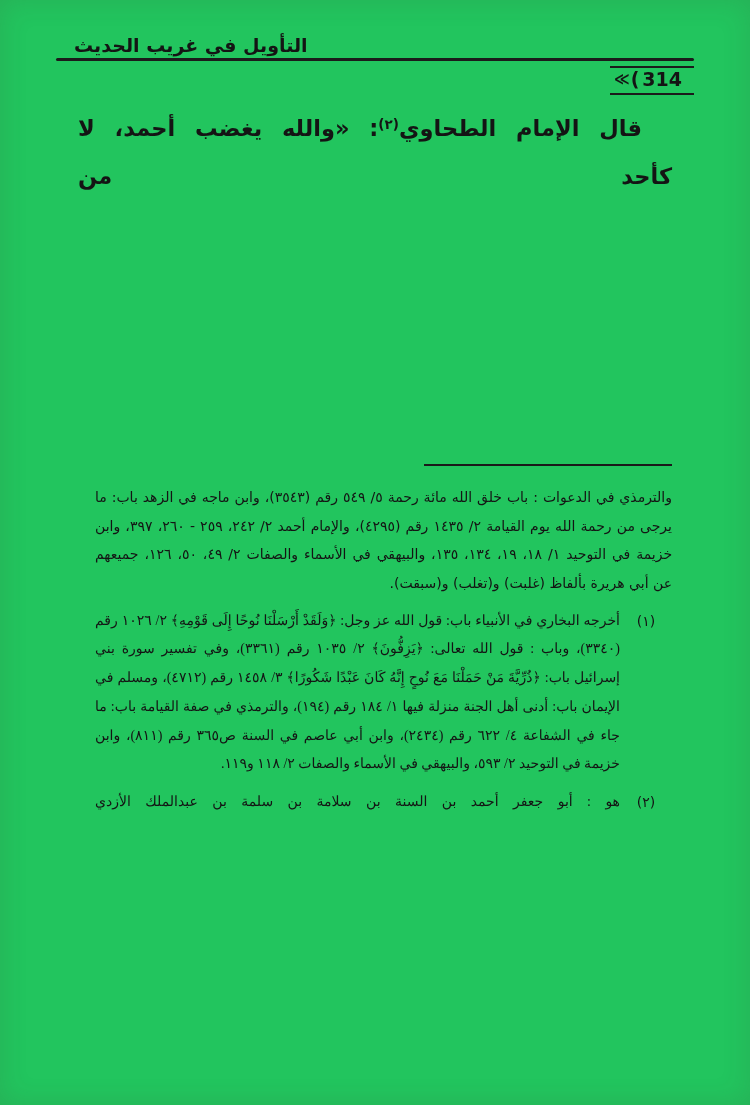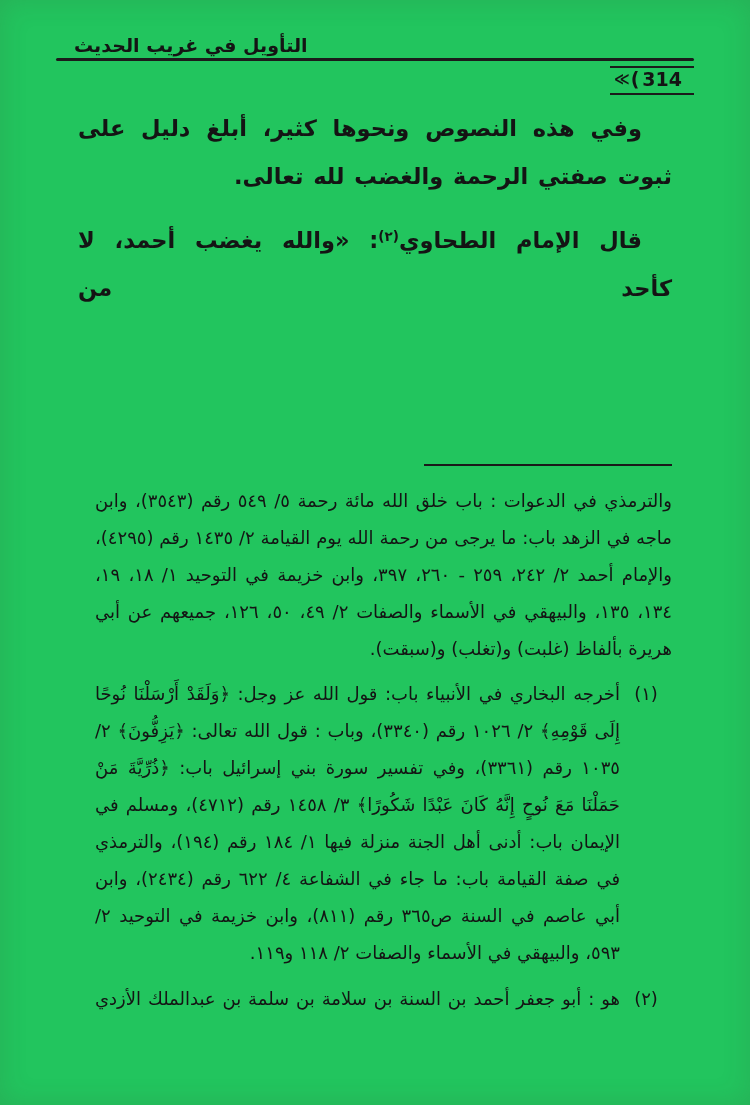--- a/index.html
+++ b/index.html
@@ -81,62 +81,62 @@
     right: 78px;
     width: 248px;
     height: 2px;
     background: #1a1a1a;
   }
   .footnotes {
     position: absolute;
     top: 483px;
     right: 78px;
     left: 95px;
-    font-size: 18px;
+    font-size: 14px;
     line-height: 2.05;
   }
   .fn-cont {
     text-align: justify;
     margin: 0 0 4px;
   }
   .fn-item {
     display: flex;
     gap: 8px;
     margin-top: 9px;
     padding-right: 8px;
   }
   .fn-marker {
     flex: 0 0 36px;
     text-align: center;
     white-space: nowrap;
   }
   .fn-text {
     flex: 1;
     text-align: justify;
+    font-family: Liberation Serif, serif;
   }
   .fn-text.fill-last { text-align-last: justify; }
 </style>
 </head>
 <body>
 
 <div class="page">
 
   <div class="header-title">التأويل في غريب الحديث</div>
 
   <div class="header-rule"></div>
 
   <div class="page-num-box">
     <span class="pn-chevron">≪</span>
     <span>(</span>
     <span>314</span>
   </div>
 
   <div class="body-text">
 
-    <p class="para">وفي هذه النصوص ونحوها كثير، أبلغ دليل على ثبوت صفتي الرحمة والغضب لله تعالى.</p>
 
     <p class="para fill-last"><span>قال الإمام الطحاوي</span><span class="sup-ref">(٢)</span><span>: «والله يغضب أحمد، لا كأحد من</span></p>
   </div>
 
   <div class="fn-rule"></div>
 
   <div class="footnotes">
 
     <p class="fn-cont">والترمذي في الدعوات : باب خلق الله مائة رحمة ٥/ ٥٤٩ رقم (٣٥٤٣)، وابن ماجه في الزهد باب: ما يرجى من رحمة الله يوم القيامة ٢/ ١٤٣٥ رقم (٤٢٩٥)، والإمام أحمد ٢/ ٢٤٢، ٢٥٩ - ٢٦٠، ٣٩٧، وابن خزيمة في التوحيد ١/ ١٨، ١٩، ١٣٤، ١٣٥، والبيهقي في الأسماء والصفات ٢/ ٤٩، ٥٠، ١٢٦، جميعهم عن أبي هريرة بألفاظ (غلبت) و(تغلب) و(سبقت).</p>
 

